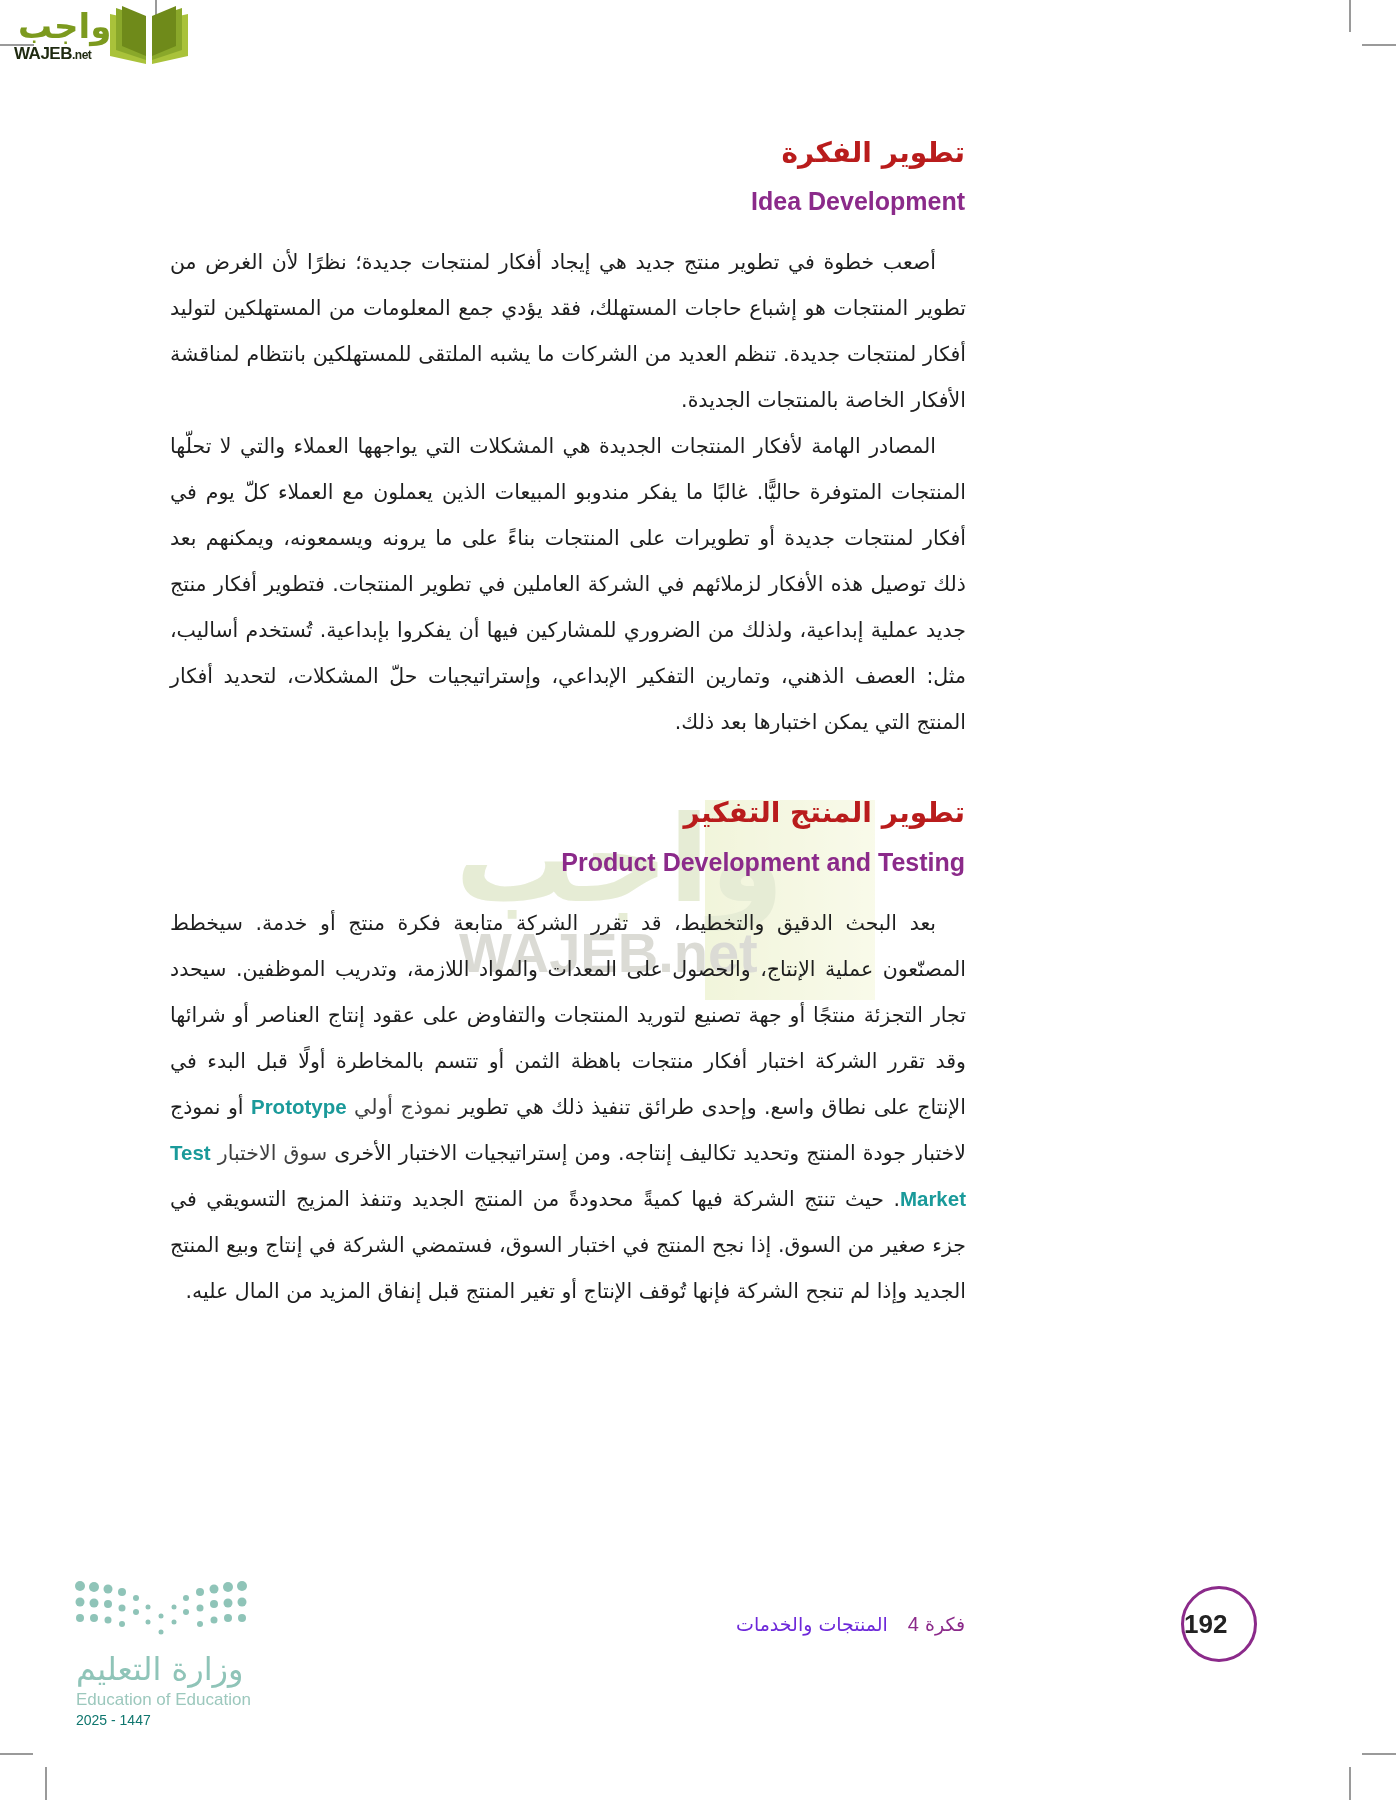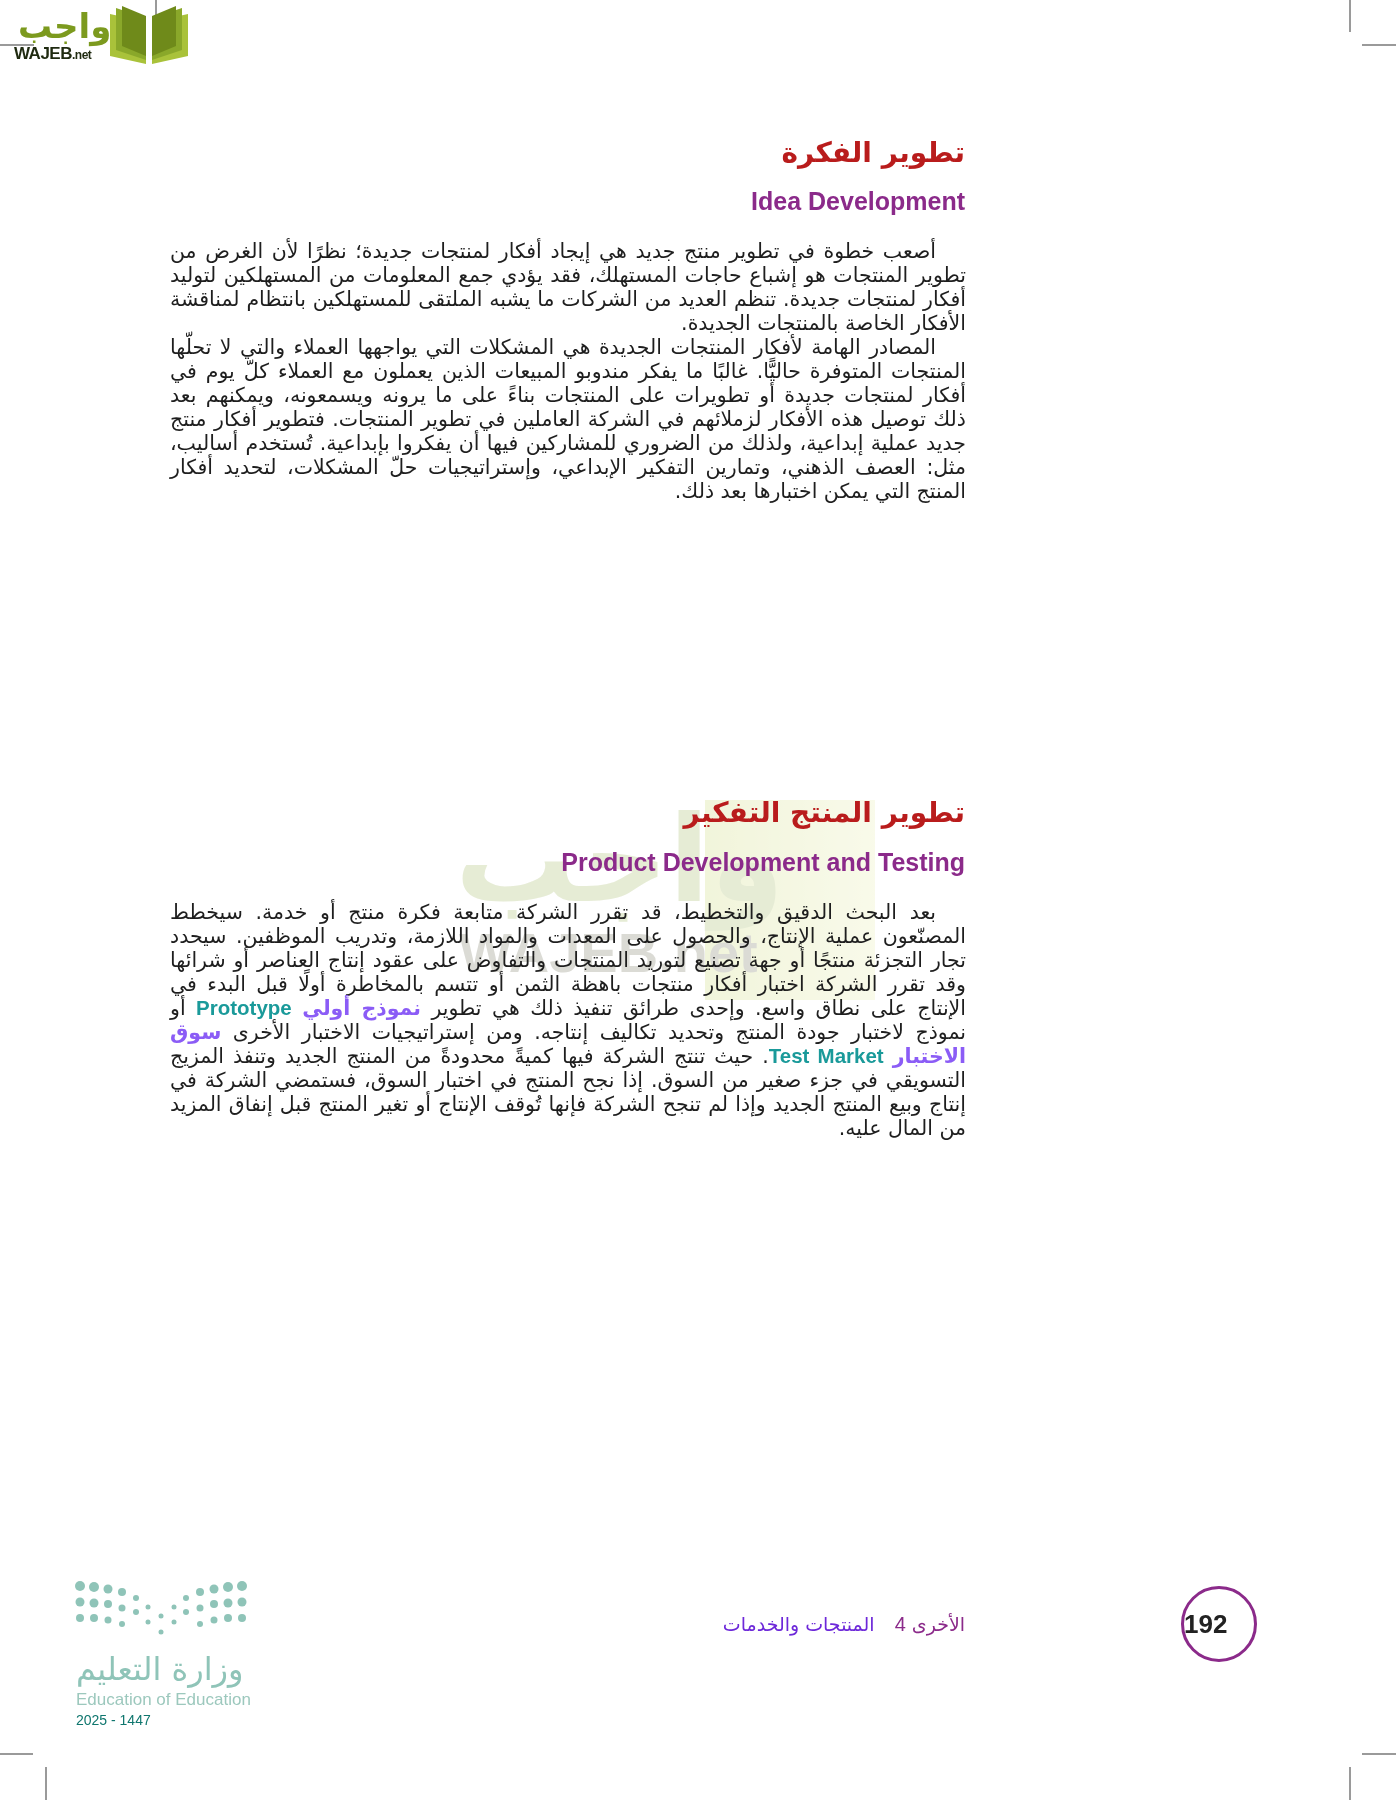--- a/index.html
+++ b/index.html
@@ -5,23 +5,23 @@
   html, body { margin:0; padding:0; background:#ffffff; }
   body { width:1396px; height:1800px; position:relative; overflow:hidden; font-family:"DejaVu Sans", sans-serif; color:#222; }
   .crop { position:absolute; background:#9a9a9a; }
   .logo { position:absolute; left:6px; top:4px; width:184px; height:62px; }
   .logo .ar { position:absolute; left:12px; top:2px; font-size:34px; font-weight:bold; color:#7c9a1e; line-height:40px; direction:rtl; font-family:"DejaVu Sans", sans-serif; }
   .logo .en { position:absolute; left:8px; top:40px; font-size:17px; font-weight:bold; color:#1f2a10; font-family:"Liberation Sans", sans-serif; letter-spacing:-0.5px; }
   .logo .en small { font-size:12px; }
   .logo svg { position:absolute; left:100px; top:0; }
   .h-ar { position:absolute; right:431px; font-size:28px; font-weight:bold; color:#b91c1c; direction:rtl; font-family:"DejaVu Sans", sans-serif; white-space:nowrap; }
   .h-en { position:absolute; right:431px; font-size:25px; font-weight:bold; color:#8b2a8a; font-family:"Liberation Sans", sans-serif; white-space:nowrap; }
-  .para { position:absolute; left:170px; width:796px; direction:rtl; text-align:justify; text-align-last:right; font-size:20.5px; line-height:24px; color:#1e1e1e; font-family:"DejaVu Sans", sans-serif; }
+  .para { position:absolute; left:170px; width:796px; direction:rtl; text-align:justify; text-align-last:right; font-size:20.5px; line-height:46px; color:#1e1e1e; font-family:"DejaVu Sans", sans-serif; }
   .para p { margin:0; text-indent:30px; }
-  .kw { color:#8b5cf6; font-weight:bold; }
+  .kw { color:#404040; font-weight:normal; }
   .kw-en { color:#1a9a9a; font-weight:bold; font-family:"Liberation Sans", sans-serif; }
 
   .watermark { position:absolute; left:455px; top:800px; width:420px; height:200px; pointer-events:none; opacity:0.35; }
   .watermark .wm-ar { position:absolute; left:0; top:0; font-size:120px; font-weight:bold; color:#b9c98a; direction:rtl; line-height:120px; }
   .watermark .wm-en { position:absolute; left:4px; top:120px; font-size:56px; font-weight:bold; color:#9a9a8a; font-family:"Liberation Sans", sans-serif; }
   .watermark .wm-book { position:absolute; left:250px; top:0; width:170px; height:200px; background:linear-gradient(90deg,#d9e39a,#eef2c4); }
 
   .page-circle { position:absolute; left:1181px; top:1586px; width:70px; height:70px; border:3px solid #8b2a8a; border-radius:50%; display:flex; align-items:center; font-size:26px; font-weight:bold; color:#222; font-family:"Liberation Sans", sans-serif; }
   .footer-chapter { position:absolute; right:431px; top:1613px; direction:rtl; font-size:19px; white-space:nowrap; }
   .footer-chapter .chap { color:#8b2a8a; }
@@ -118,18 +118,18 @@
         <circle cx="100" cy="44" r="2.5"></circle>
       <circle cx="87" cy="54" r="2.5"></circle>
     </g>
   </svg>
   <span class="moe-ar">وزارة التعليم</span>
   <span class="moe-en">Education of Education</span>
   <span class="moe-year">2025 - 1447</span>
 </div>
 
 <div class="footer-chapter">
-  <span class="chap">الأخرى</span><span class="num">4</span><span class="title">المنتجات والخدمات</span>
+  <span class="chap">فكرة</span><span class="num">4</span><span class="title">المنتجات والخدمات</span>
 </div>
 
 <div class="page-circle">
   <span>192</span>
 </div>
 
 </body></html>

